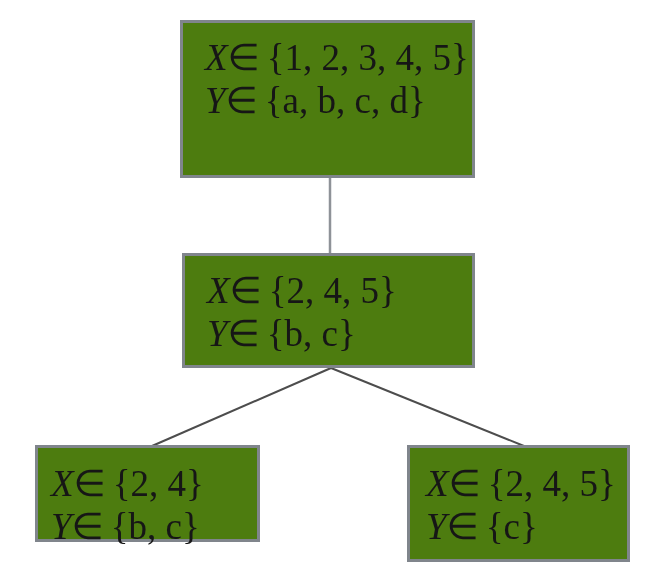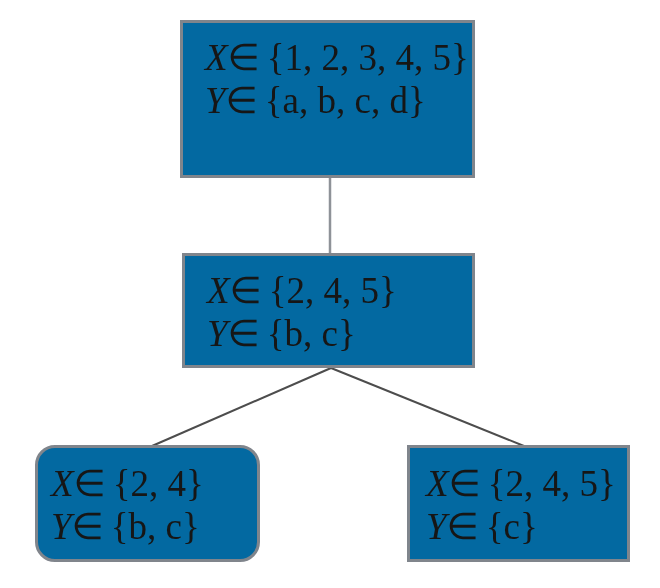--- a/index.html
+++ b/index.html
@@ -19,25 +19,25 @@
   .connector-layer {
     position: absolute;
     left: 0; top: 0;
     width: 660px; height: 588px;
     pointer-events: none;
   }
   .node {
     position: absolute;
     box-sizing: border-box;
     border: 3px solid #80858c;
-    background: #0369a1;
+    background: #4d7c0f;
   }
   .node-root   { left: 180px; top: 20px;  width: 295px; height: 158px; padding: 13px 0 0 22px; }
   .node-middle { left: 182px; top: 253px; width: 293px; height: 115px; padding: 13px 0 0 22px; }
-  .node-left   { left: 35px;  top: 445px; width: 225px; height: 117px; padding: 14px 7px 0 13px; border-radius: 20px; }
+  .node-left   { left: 35px;  top: 445px; width: 225px; height: 97px; padding: 14px 7px 0 13px; }
   .node-right  { left: 407px; top: 445px; width: 223px; height: 117px; padding: 14px 0 0 16px; }
   .line {
     font-size: 37px;
     line-height: 43px;
     white-space: nowrap;
   }
   .v { font-style: italic; }
   .rel { font-style: normal; }
   .open { margin-left: 7px; }
   .open:empty { margin-left: 0; }

